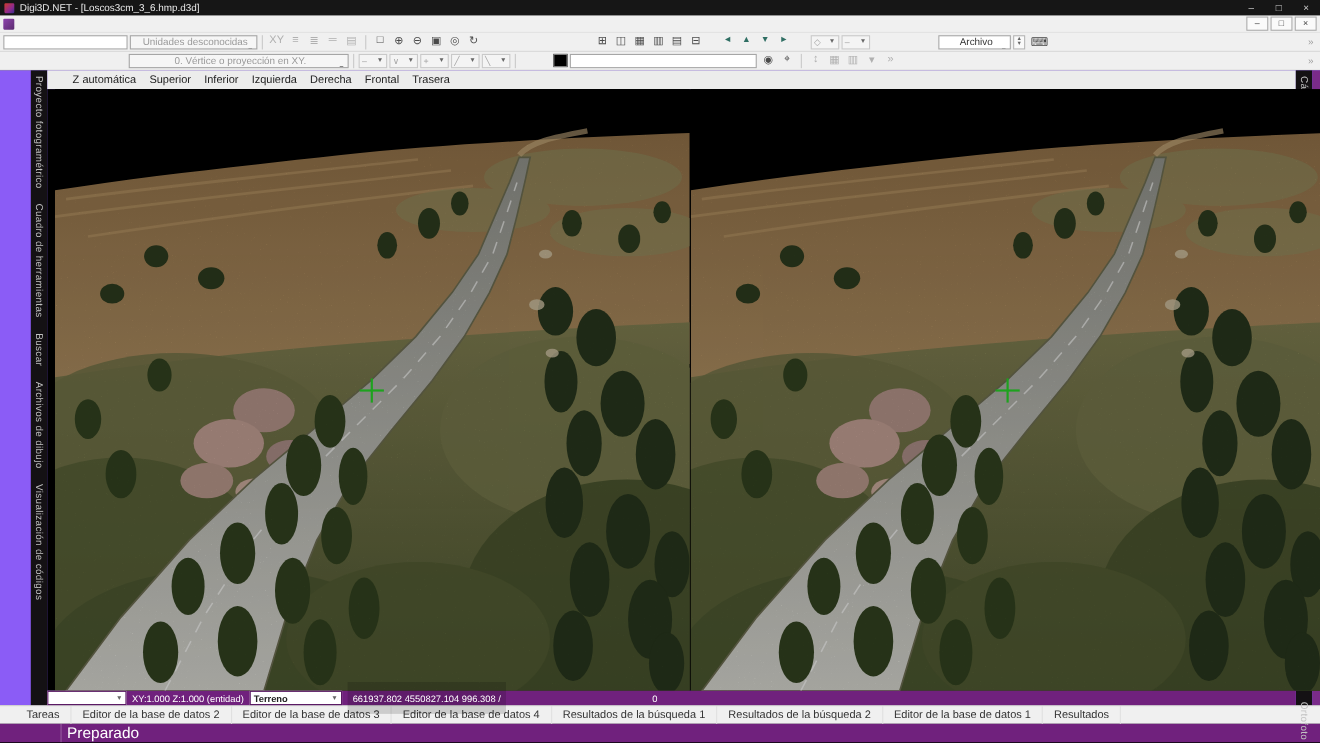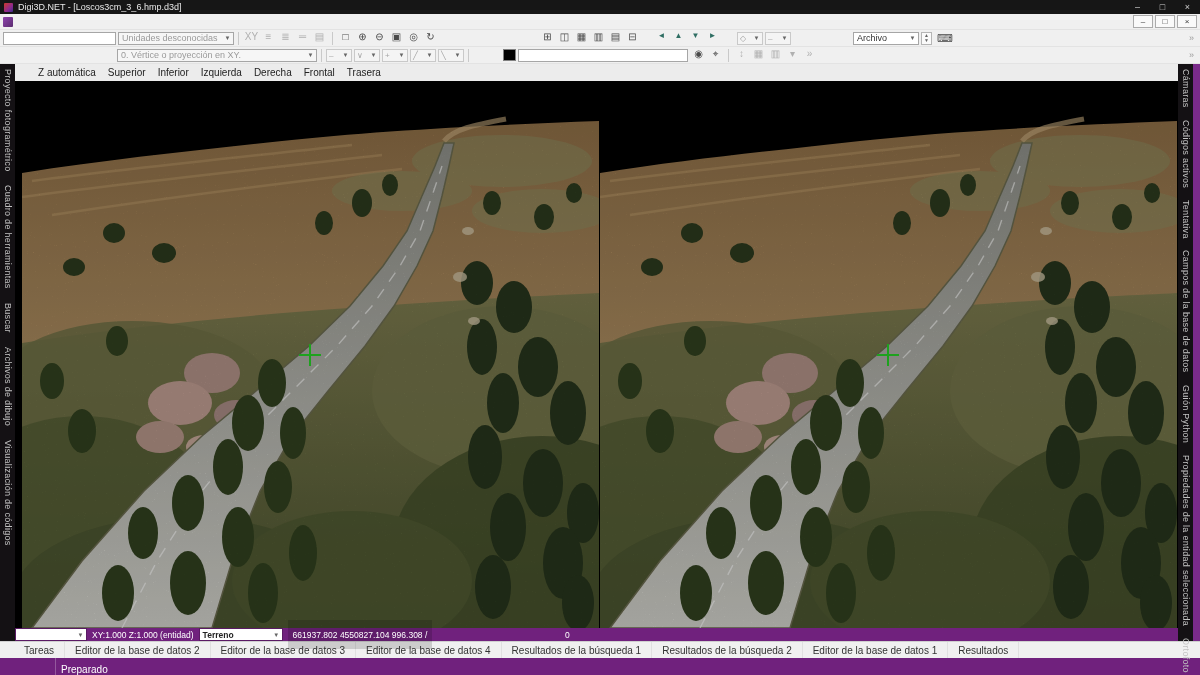--- a/index.html
+++ b/index.html
@@ -12,36 +12,36 @@
   .win-btn{width:25px;height:100%;color:#cfcfcf;font-size:9px;display:flex;align-items:center;justify-content:center;cursor:default;}
   
   .menubar{height:16px;background:#f0f0f0;display:flex;align-items:center;font-size:10.5px;color:#1a1a1a;border-bottom:1px solid #e3e3e3;}
   .child-icon{width:10px;height:10px;margin:0 4px 0 3px;background:linear-gradient(135deg,#8e44ad,#5b2c6f);border-radius:1px;}
   .menu-item{padding:0 7px;height:100%;display:flex;align-items:center;}
   .mdi-controls{margin-left:auto;display:flex;margin-right:3px;}
   .mdi-btn{width:20px;height:13px;border:1px solid #ababab;background:#fafafa;font-size:8px;display:flex;align-items:center;justify-content:center;color:#333;margin-left:2px;}
   
   .toolbar{height:17px;background:#f0f0f0;display:flex;align-items:center;font-size:9px;gap:2px;padding:0 3px;border-bottom:1px solid #e3e3e3;}
   .tb-input{height:13px;background:#fff;border:1px solid #a6a6a6;font-size:9px;padding:0 3px;outline:none;color:#222;}
-  .combo{height:13px;background:#fff;border:1px solid #a6a6a6;display:flex;align-items:center;font-size:9px;color:#333;padding-left:3px;white-space:nowrap;overflow:hidden;}
+  .combo{height:13px;background:#fff;border:1px solid #a6a6a6;display:flex;align-items:center;font-size:9px;color:#333;padding-left:3px;white-space:nowrap;overflow:hidden;flex-direction:column;}
   .combo.disabled{color:#9a9a9a;background:#f6f6f6;}
   .chev{margin-left:auto;width:11px;flex:0 0 11px;text-align:center;color:#666;font-size:6px;}
   .icon-btn{width:17px;height:15px;display:flex;align-items:flex-start;justify-content:center;color:#4a4a4a;font-size:10px;cursor:default;}
   .disabled-group .icon-btn{color:#b0b0b0;}
   .arrow-icons .icon-btn{color:#2f6e63;font-size:8px;}
   .mini-combo{height:13px;border:1px solid #a6a6a6;background:#fff;display:flex;align-items:center;font-size:8px;color:#555;padding-left:2px;width:26px;}
   .disabled-group .mini-combo{color:#a5a5a5;border-color:#c9c9c9;background:#f4f4f4;}
   .sep{width:1px;height:13px;background:#c9c9c9;margin:0 2px;flex:0 0 1px;}
   .spacer{flex:0 0 auto;}
   .spinner{display:flex;flex-direction:column;justify-content:center;font-size:5px;color:#666;line-height:5px;width:11px;border:1px solid #b5b5b5;background:#fafafa;height:13px;align-items:center;}
   .kbd-icon{font-size:11px;color:#444;margin-left:3px;}
   .swatch{width:13px;height:12px;border:1px solid #808080;background:var(--drawing-color,#000);}
   .overflow{margin-left:auto;color:#9a9a9a;font-size:9px;padding-right:3px;}
   
-  .main-row{display:flex;height:577px;background:#8b5cf6;}
+  .main-row{display:flex;height:577px;background:#8b5cf6;padding-left:28px;}
   .side-strip{width:15px;background:#141114;display:flex;flex-direction:column;align-items:center;padding-top:5px;flex:0 0 15px;}
   .side-strip.left{gap:14px;}
   .side-strip.right{gap:12px;}
   .side-tab{writing-mode:vertical-rl;font-size:9px;color:#c2c2c2;letter-spacing:0.3px;white-space:nowrap;cursor:default;}
   .center-col{flex:1;display:flex;flex-direction:column;min-width:0;}
   .view-tabs{height:17px;background:#ececec;display:flex;align-items:center;font-size:10px;color:#222;padding-left:18px;gap:2px;flex:0 0 17px;}
   .view-tab{padding:0 5px;cursor:default;}
   .viewports{flex:1;background:#000;display:flex;padding-left:7px;min-height:0;}
   .viewport{width:577px;height:100%;position:relative;flex:0 0 577px;}
   .viewport + .viewport{margin-left:1px;}
@@ -55,21 +55,21 @@
   .status-combo{height:13px;background:#fff;border:1px solid #5a1a64;color:#222;display:flex;align-items:center;font-size:8.5px;padding-left:3px;}
   .status-combo.left{width:72px;}
   .status-combo.mode{width:84px;font-weight:bold;}
   .coords-chip{background:rgba(0,0,0,0.15);padding:0 5px;height:29px;display:flex;align-items:center;white-space:nowrap;}
   .count-label{position:absolute;left:550px;top:0;height:13px;display:flex;align-items:center;}
   .right-edge{width:7px;background:var(--edge-purple,#7a2b8a);flex:0 0 7px;}
   
   .bottom-tabs{height:17px;background:#f0f0f0;display:flex;align-items:center;font-size:10px;color:#333;padding-left:14px;border-top:1px solid #d0d0d0;}
   .bottom-tab{padding:0 10px;height:100%;display:flex;align-items:center;border-right:1px solid #e0e0e0;cursor:default;white-space:nowrap;}
   
-  .footer{height:17px;background:var(--accent-purple,#70217d);display:flex;align-items:flex-end;color:#fff;font-size:10px;}
+  .footer{height:17px;background:var(--accent-purple,#70217d);display:flex;align-items:flex-start;color:#fff;font-size:14px;}
   .footer-cell{width:56px;height:100%;border-right:1px solid rgba(255,255,255,0.25);flex:0 0 56px;}
   .footer-status{padding-left:5px;}
 </style>
 </head>
 <body>
 
 <svg width="0" height="0" style="position:absolute" aria-hidden="true">
   <defs>
     <linearGradient id="gField" x1="0" y1="0" x2="0" y2="1">
       <stop offset="0" stop-color="#8f6f47"></stop>

